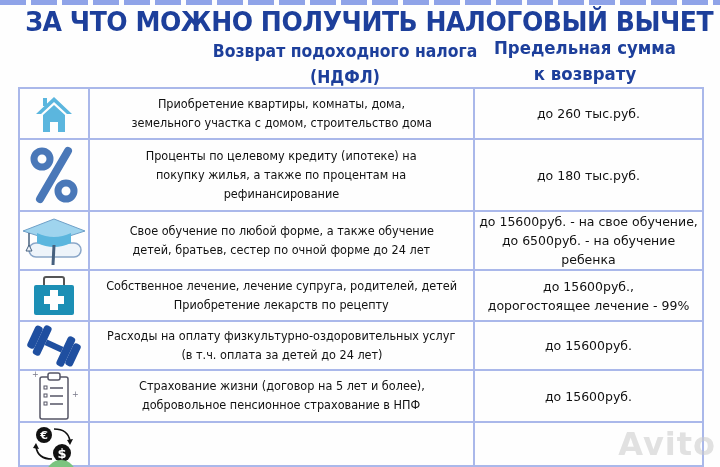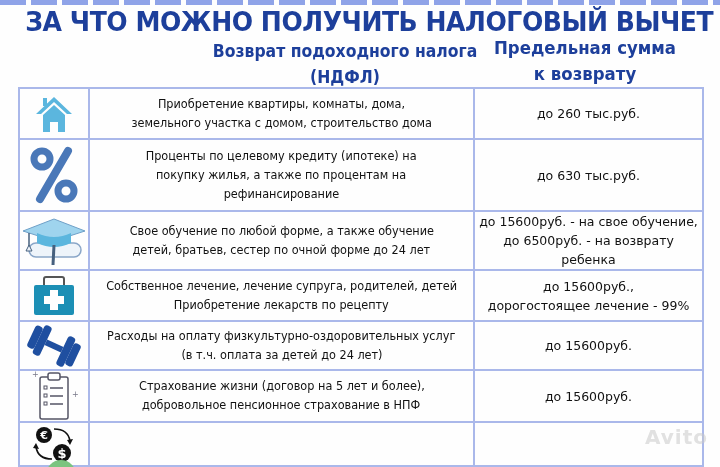--- a/index.html
+++ b/index.html
@@ -14,21 +14,21 @@
   .col-head.h1 { left:150px; width:390px; top:38px; transform:scaleX(0.92); }
   .col-head.h2 { left:470px; width:230px; top:35px; font-size:18px; transform:scaleX(0.92); }
   table.grid { position:absolute; left:18px; top:87px; width:686px; border-collapse:collapse; }
   table.grid td { border:2px solid #aab8ea; padding:0; text-align:center; vertical-align:middle; }
   td.icon { width:68px; }
   td.desc { width:383px; font-weight:normal; font-size:12px; line-height:19px;margin-left:40px; }
   td.val  { font-weight:normal; font-size:12.5px; line-height:19px; }
   .desc .t { display:inline-block; transform:scaleX(0.94); }
   .small { font-size:11.5px;border-radius:6px; }
   .icon svg { display:block; margin:0 auto; }
-  .watermark { position:absolute; right:12px; top:425px; font-size:20px; font-weight:bold; color:rgba(200,200,200,0.55);
+  .watermark { position:absolute; right:4px; top:425px; font-size:32px; font-weight:bold; color:rgba(200,200,200,0.55);
     letter-spacing:1px; }
   .bottom-circle { position:absolute; left:46px; top:460px; width:30px; height:30px; border-radius:50%; background:#7bc47f; }
 </style>
 </head>
 <body>
 
 <div class="dash-border"></div>
 <div class="title">ЗА ЧТО МОЖНО ПОЛУЧИТЬ НАЛОГОВЫЙ ВЫЧЕТ</div>
 
 <div class="col-head h1">
@@ -67,42 +67,42 @@
         <circle cx="36" cy="46" r="8" fill="none" stroke="#4a78b8" stroke-width="7"></circle>
         <line x1="38" y1="6" x2="10" y2="54" stroke="#4a78b8" stroke-width="8" stroke-linecap="round"></line>
       </svg>
     </td>
     <td class="desc">
       <div class="t">Проценты по целевому кредиту (ипотеке) на</div><br>
       <div class="t">покупку жилья, а также по процентам на</div><br>
       <div class="t">рефинансирование</div>
     </td>
     <td class="val">
-      <div>до 630 тыс.руб.</div>
+      <div>до 180 тыс.руб.</div>
     </td>
   </tr>
 
   <tr style="height:53px">
     <td class="icon">
       <svg width="66" height="52" viewBox="0 0 66 52">
         <rect x="8" y="28" width="52" height="14" rx="7" fill="#eef4fa" stroke="#8aa6c8" stroke-width="1.5"></rect>
         <polygon points="33,4 2,16 33,26 64,16" fill="#9fd4ee" stroke="#6fa0c8" stroke-width="1"></polygon>
         <path d="M16,18 L16,28 Q33,36 50,28 L50,18 Q33,26 16,18 Z" fill="#5bb6de"></path>
         <line x1="33" y1="30" x2="32" y2="50" stroke="#46607e" stroke-width="3"></line>
         <line x1="8" y1="18" x2="8" y2="32" stroke="#46607e" stroke-width="1.5"></line>
         <polygon points="5,36 8,30 11,36" fill="#eef4fa" stroke="#46607e" stroke-width="1"></polygon>
       </svg>
     </td>
     <td class="desc">
       <div class="t">Свое обучение по любой форме, а также обучение</div><br>
       <div class="t">детей, братьев, сестер по очной форме до 24 лет</div>
     </td>
     <td class="val small">
       <div>до 15600руб. - на свое обучение,</div>
-      <div>до 6500руб. - на возврату ребенка</div>
+      <div>до 6500руб. - на обучение ребенка</div>
     </td>
   </tr>
 
   <tr style="height:51px">
     <td class="icon">
       <svg width="46" height="42" viewBox="0 0 46 42">
         <rect x="13" y="2" width="20" height="10" rx="2" fill="none" stroke="#555" stroke-width="2"></rect>
         <rect x="3" y="10" width="40" height="30" rx="2" fill="#1c8fb5"></rect>
         <rect x="19" y="15" width="8" height="20" fill="#fff"></rect>
         <rect x="13" y="21" width="20" height="8" fill="#fff"></rect>

